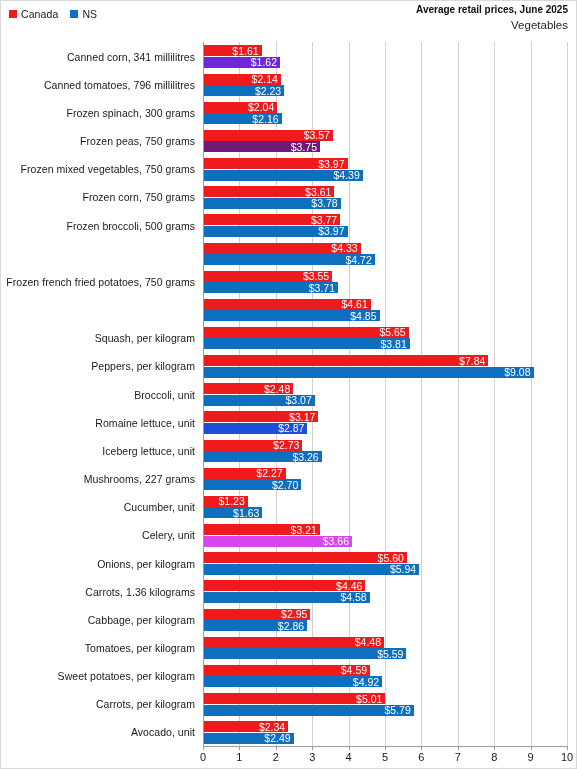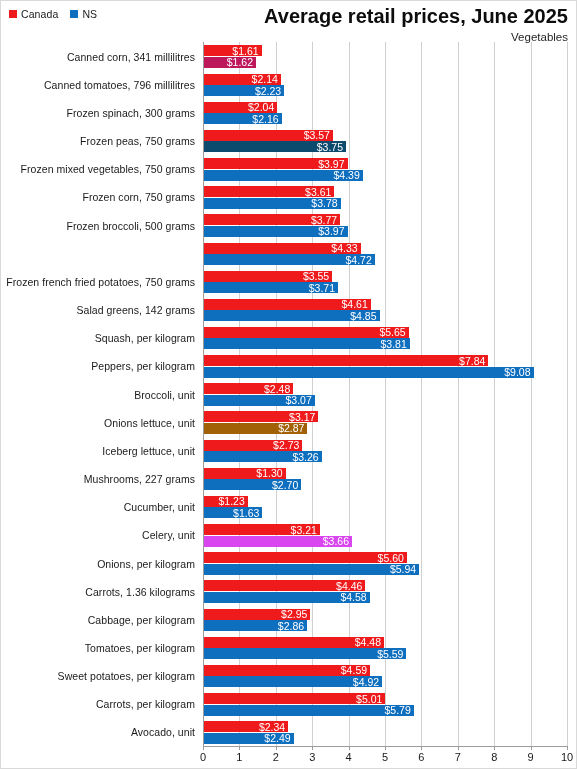--- a/index.html
+++ b/index.html
@@ -48,21 +48,21 @@
   }
 
   
   .title-block {
     position: absolute;
     right: 8px;
     top: 3px;
     text-align: right;
   }
   .chart-title {
-    font-size: 20px;
+    font-size: 10px;
     font-weight: bold;
     color: #0d0d0d;
     line-height: 1.22;
     white-space: nowrap;
   }
   .chart-subtitle {
     font-size: 11.5px;
     font-weight: normal;
     color: #262626;
     line-height: 1.3;
@@ -222,21 +222,21 @@
         <div class="gridline" style="left: 364px;"></div>
       </div>
     <div class="axis-line"></div>
     <div id="rows">
         <div class="row" style="top: 0px;">
           <div class="row-label">Canned corn, 341 millilitres</div>
           <div class="bars">
             <div class="bar canada" style="width: 58.604px; background: rgb(239, 26, 28);">
               <span class="bar-value">$1.61</span>
             </div>
-            <div class="bar ns" style="width: 53px; background: #be185d;">
+            <div class="bar ns" style="width: 77px; background: #6d28d9;">
               <span class="bar-value">$1.62</span>
             </div>
           </div>
         </div>
         <div class="row" style="top: 28.16px;">
           <div class="row-label">Canned tomatoes, 796 millilitres</div>
           <div class="bars">
             <div class="bar canada" style="width: 77.896px; background: rgb(239, 26, 28);">
               <span class="bar-value">$2.14</span>
             </div>
@@ -255,21 +255,21 @@
               <span class="bar-value">$2.16</span>
             </div>
           </div>
         </div>
         <div class="row" style="top: 84.48px;">
           <div class="row-label">Frozen peas, 750 grams</div>
           <div class="bars">
             <div class="bar canada" style="width: 129.948px; background: rgb(239, 26, 28);">
               <span class="bar-value">$3.57</span>
             </div>
-            <div class="bar ns" style="width: 143px; background: #0c4a6e;">
+            <div class="bar ns" style="width: 117px; background: #701a75;">
               <span class="bar-value">$3.75</span>
             </div>
           </div>
         </div>
         <div class="row" style="top: 112.64px;">
           <div class="row-label">Frozen mixed vegetables, 750 grams</div>
           <div class="bars">
             <div class="bar canada" style="width: 144.508px; background: rgb(239, 26, 28);">
               <span class="bar-value">$3.97</span>
             </div>
@@ -315,21 +315,20 @@
           <div class="bars">
             <div class="bar canada" style="width: 129.22px; background: rgb(239, 26, 28);">
               <span class="bar-value">$3.55</span>
             </div>
             <div class="bar ns" style="width: 135.044px; background: rgb(15, 111, 191);">
               <span class="bar-value">$3.71</span>
             </div>
           </div>
         </div>
         <div class="row" style="top: 253.44px;">
-          <div class="row-label">Salad greens, 142 grams</div>
           <div class="bars">
             <div class="bar canada" style="width: 167.804px; background: rgb(239, 26, 28);">
               <span class="bar-value">$4.61</span>
             </div>
             <div class="bar ns" style="width: 176.54px; background: rgb(15, 111, 191);">
               <span class="bar-value">$4.85</span>
             </div>
           </div>
         </div>
         <div class="row" style="top: 281.6px;">
@@ -359,46 +358,46 @@
           <div class="bars">
             <div class="bar canada" style="width: 90.272px; background: rgb(239, 26, 28);">
               <span class="bar-value">$2.48</span>
             </div>
             <div class="bar ns" style="width: 111.748px; background: rgb(15, 111, 191);">
               <span class="bar-value">$3.07</span>
             </div>
           </div>
         </div>
         <div class="row" style="top: 366.08px;">
-          <div class="row-label">Onions lettuce, unit</div>
+          <div class="row-label">Romaine lettuce, unit</div>
           <div class="bars">
             <div class="bar canada" style="width: 115.388px; background: rgb(239, 26, 28);">
               <span class="bar-value">$3.17</span>
             </div>
-            <div class="bar ns" style="width: 104.468px; background: #a16207;">
+            <div class="bar ns" style="width: 104.468px; background: #1d4ed8;">
               <span class="bar-value">$2.87</span>
             </div>
           </div>
         </div>
         <div class="row" style="top: 394.24px;">
           <div class="row-label">Iceberg lettuce, unit</div>
           <div class="bars">
             <div class="bar canada" style="width: 99.372px; background: rgb(239, 26, 28);">
               <span class="bar-value">$2.73</span>
             </div>
             <div class="bar ns" style="width: 118.664px; background: rgb(15, 111, 191);">
               <span class="bar-value">$3.26</span>
             </div>
           </div>
         </div>
         <div class="row" style="top: 422.4px;">
           <div class="row-label">Mushrooms, 227 grams</div>
           <div class="bars">
             <div class="bar canada" style="width: 82.628px; background: rgb(239, 26, 28);">
-              <span class="bar-value">$1.30</span>
+              <span class="bar-value">$2.27</span>
             </div>
             <div class="bar ns" style="width: 98.28px; background: rgb(15, 111, 191);">
               <span class="bar-value">$2.70</span>
             </div>
           </div>
         </div>
         <div class="row" style="top: 450.56px;">
           <div class="row-label">Cucumber, unit</div>
           <div class="bars">
             <div class="bar canada" style="width: 44.772px; background: rgb(239, 26, 28);">

